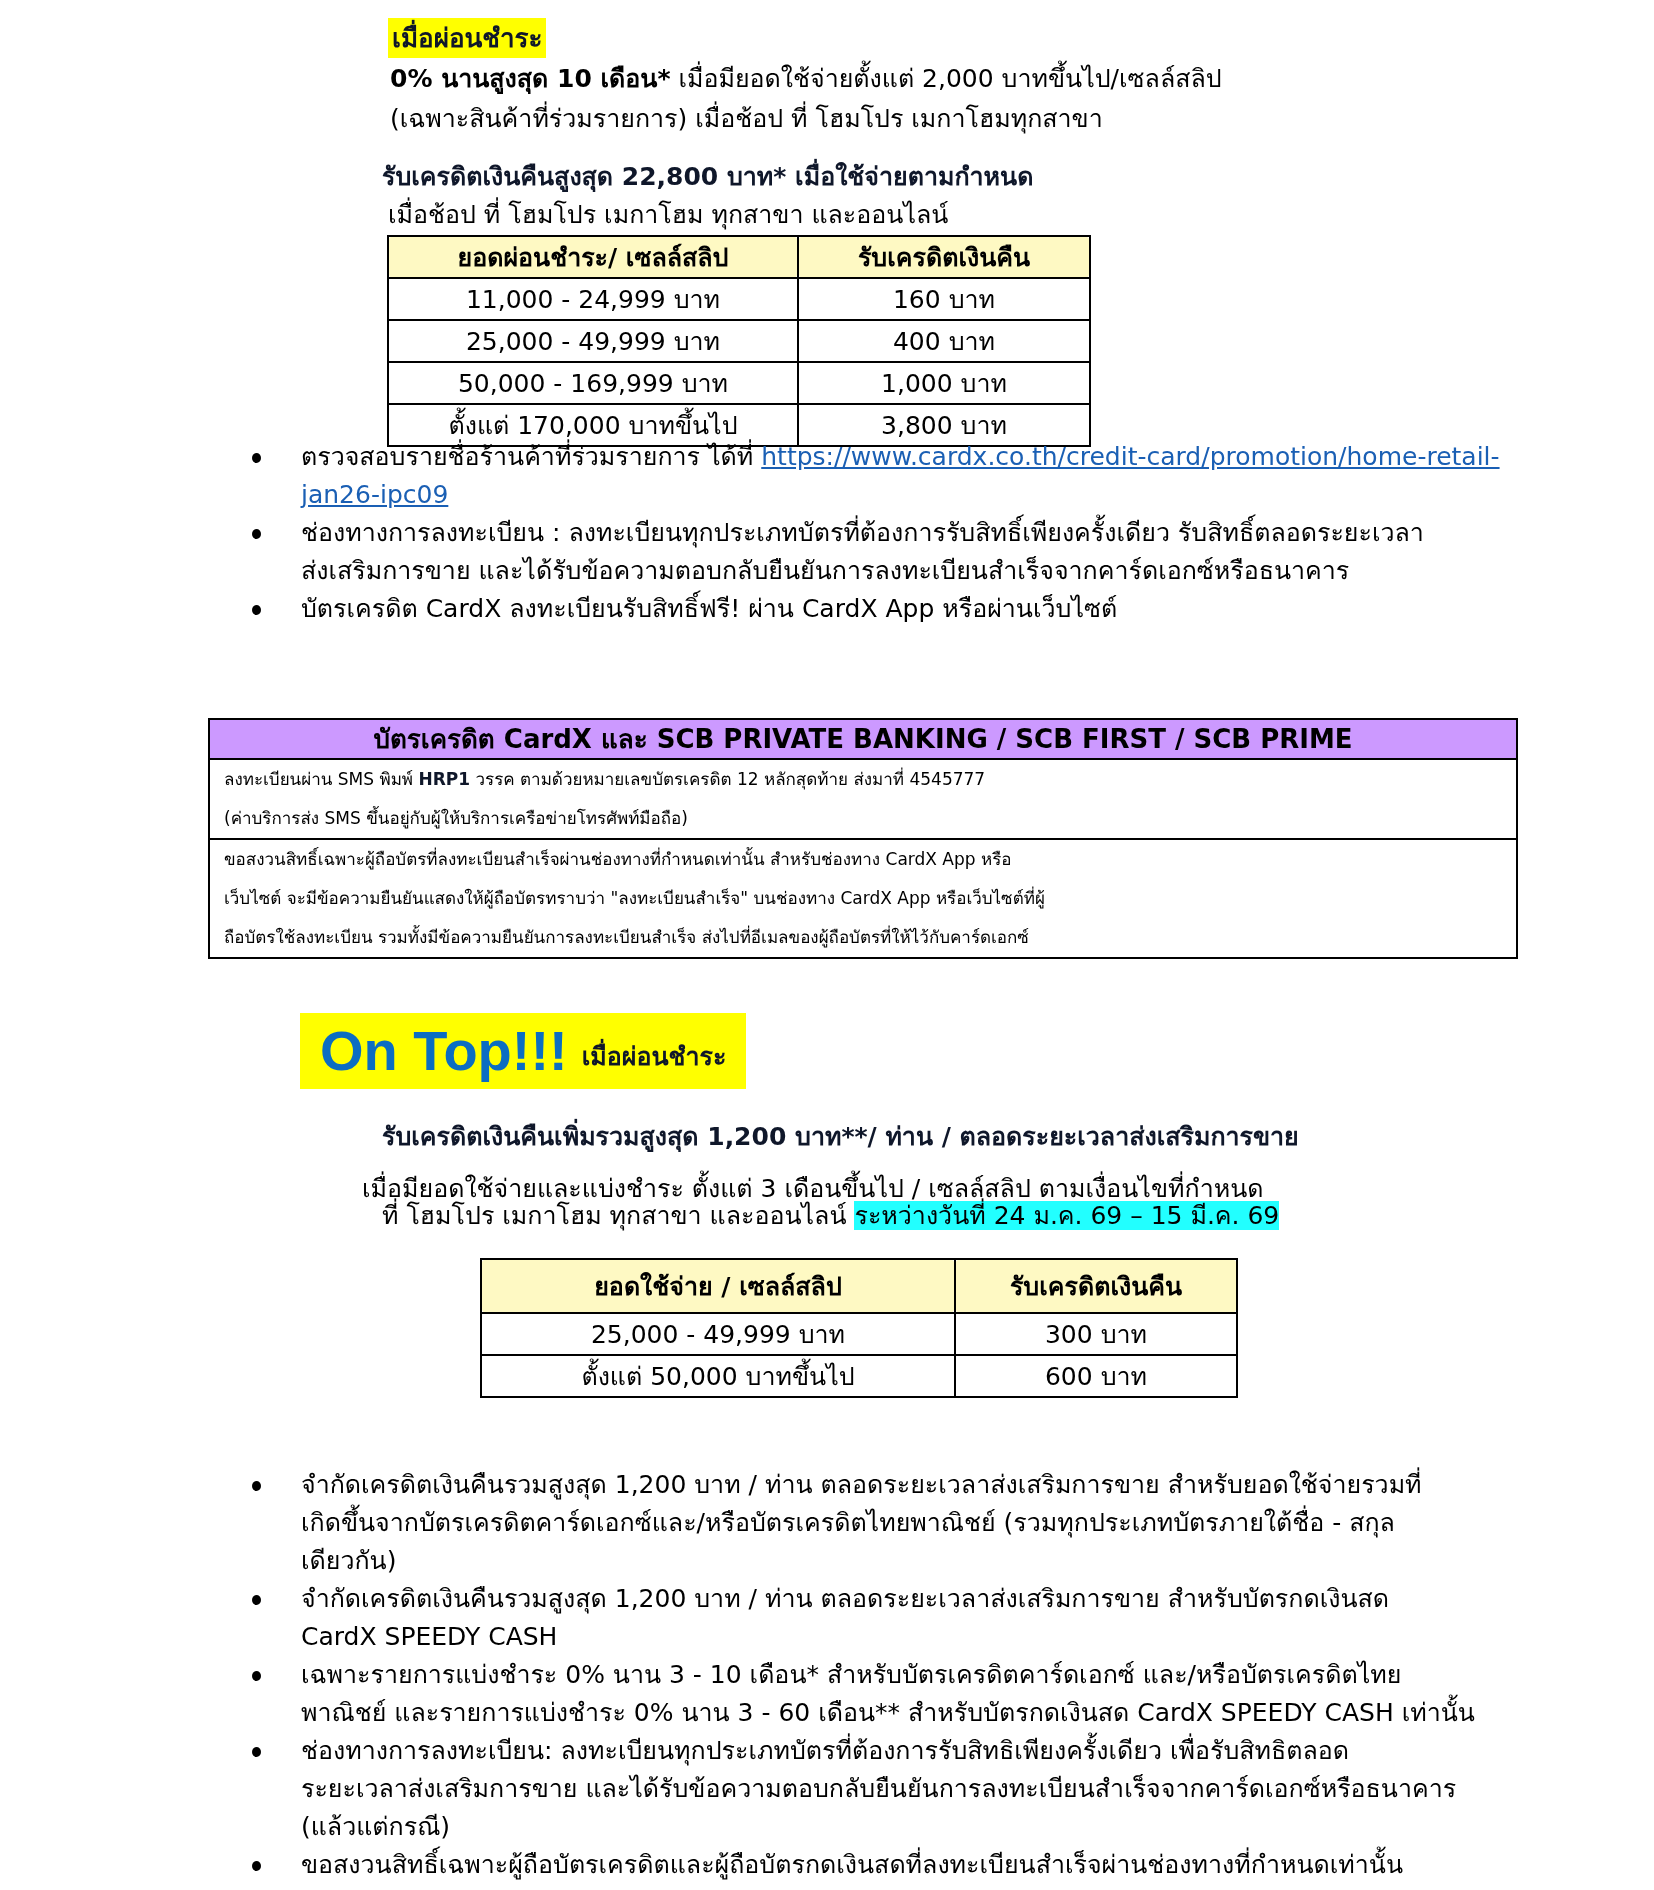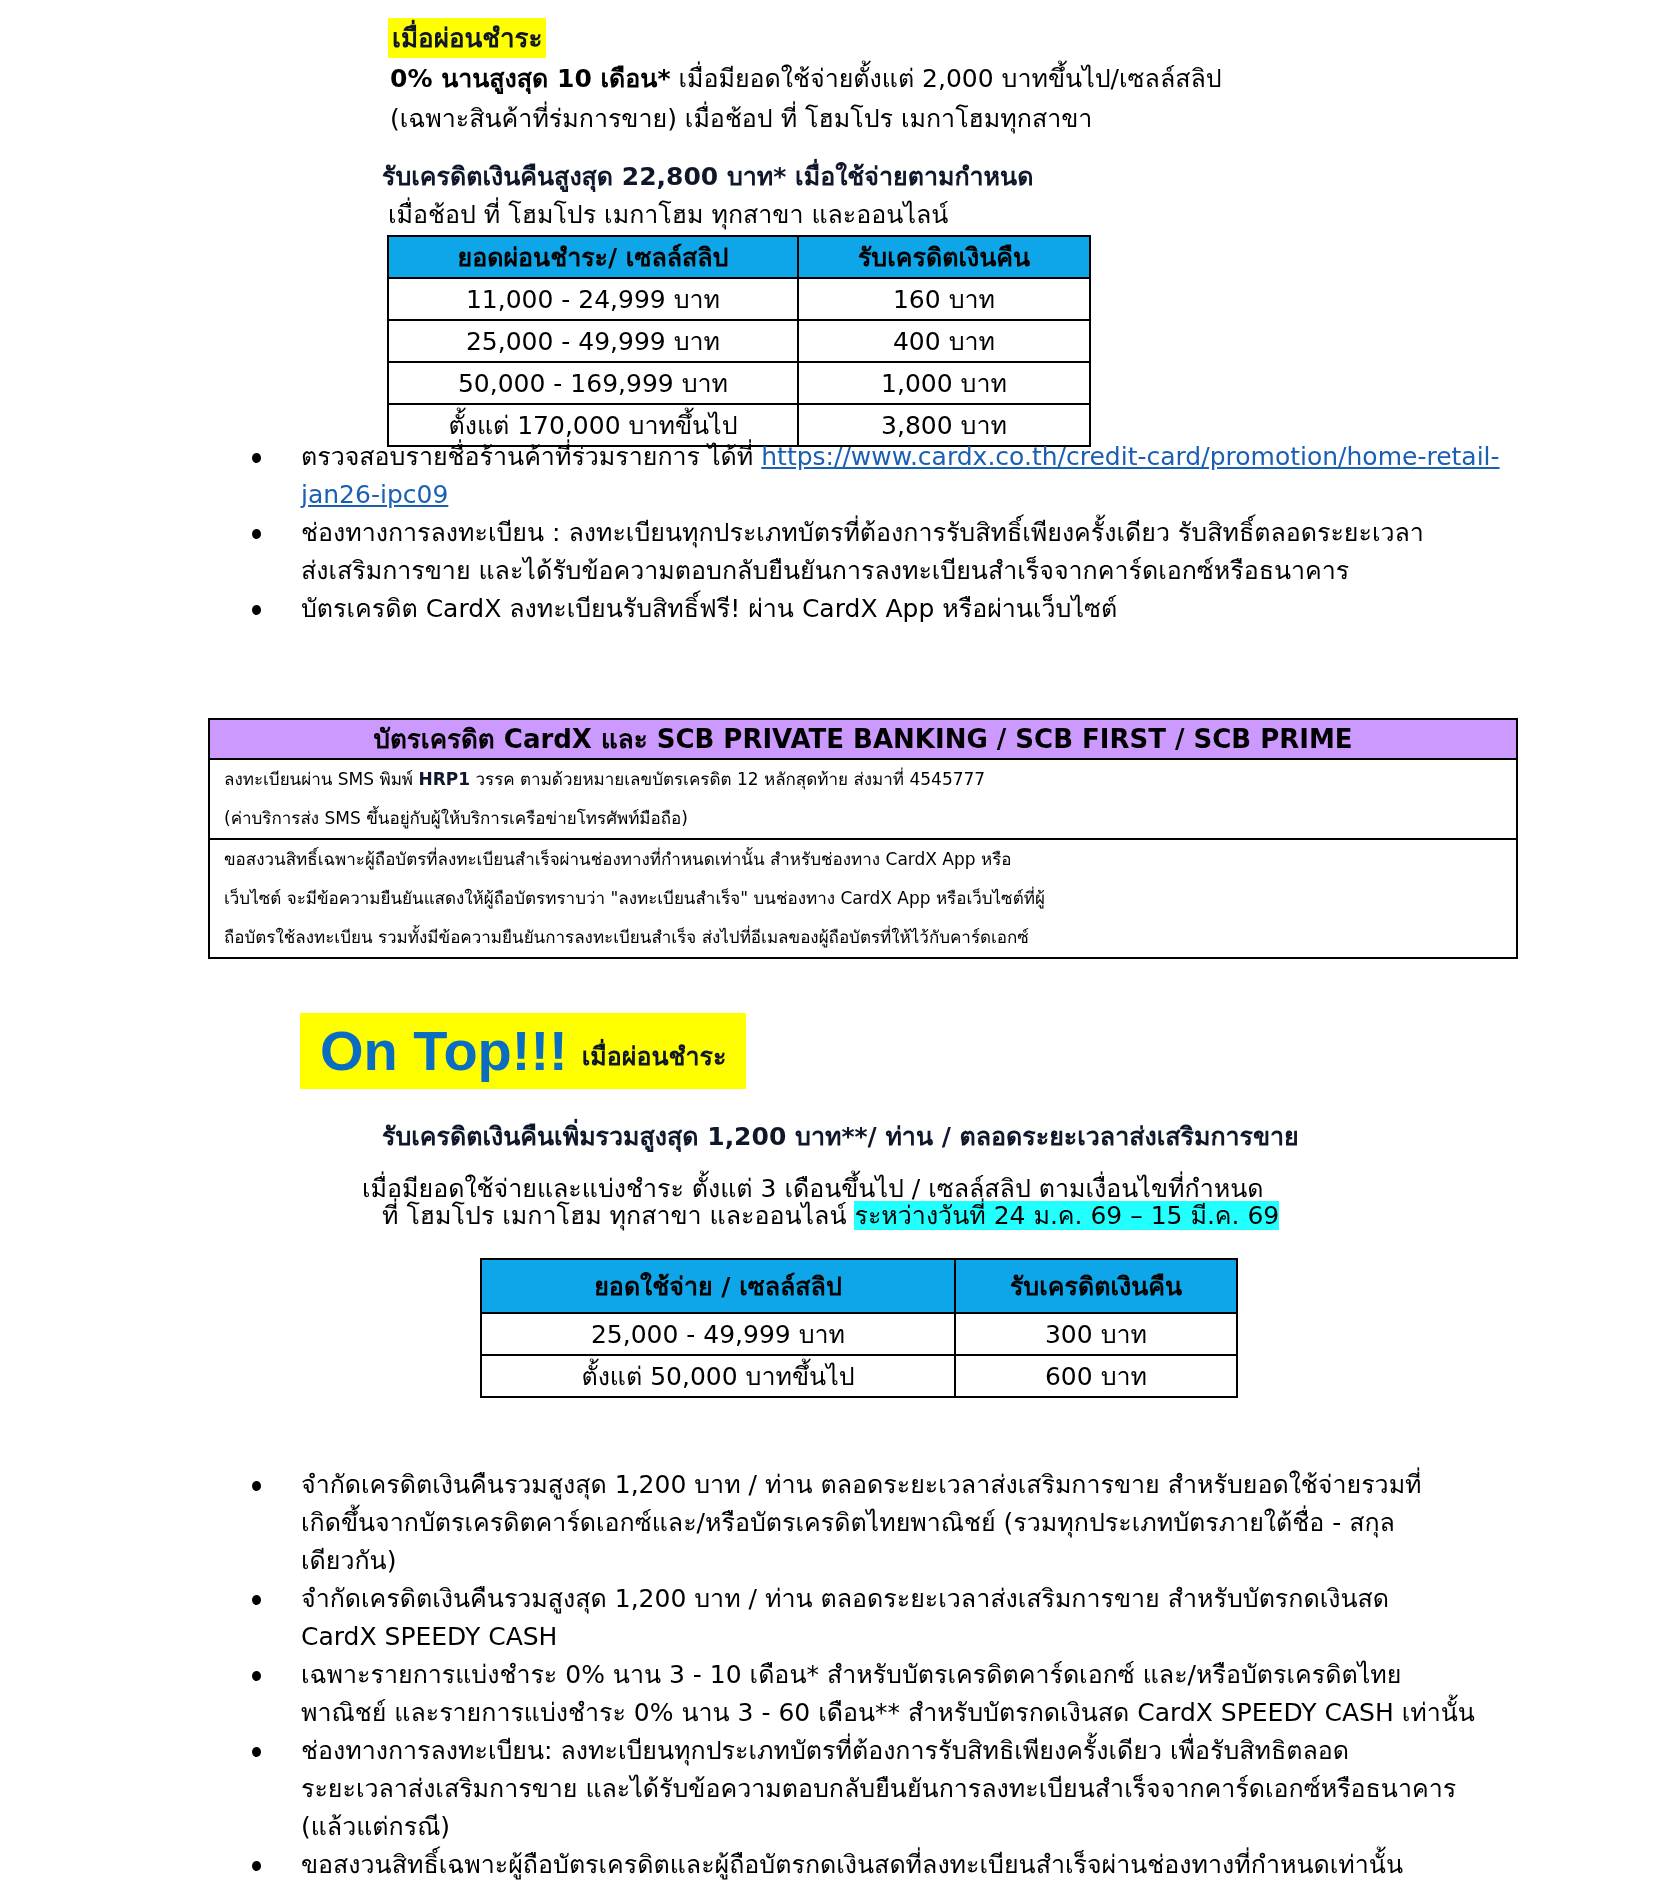--- a/index.html
+++ b/index.html
@@ -8,38 +8,38 @@
   .abs { position: absolute; white-space: nowrap; }
   .txt { font-size: 25px; line-height: 38px; }
   .hl-yellow { background: #ffff00; }
   .hl-cyan { background: #22ffff; }
   .red { color: #0f172a; font-weight: bold; }
   .blue-big { color: #0b6dc2; font-weight: bold; font-size: 56px; line-height: 70px; font-family: "Liberation Sans", sans-serif; }
   .b { font-weight: bold; }
   a.link { color: #1a5fb4; text-decoration: underline; }
   table.grid { position: absolute; border-collapse: collapse; font-size: 25px; }
   table.grid td, table.grid th { border: 2px solid #000; text-align: center; padding: 0; }
-  table.grid th { background: #0ea5e9; font-weight: bold; }
+  table.grid th { background: #fef9c3; font-weight: bold; border-radius: 6px; }
   ul.bullets { position: absolute; margin: 0; padding: 0; list-style: none; font-size: 25px; line-height: 38px; }
   ul.bullets li { position: relative; padding-left: 49px; }
   ul.bullets li .dot { position: absolute; left: 0; top: 15px; width: 9px; height: 10px; border-radius: 50%; background: #000; }
   .box { position: absolute; border: 2px solid #000; }
   .box .hdr { background: #cc99ff; text-align: center; font-weight: bold; font-size: 26px; line-height: 38px; border-bottom: 2px solid #000; }
   .box .row { padding: 0 14px; font-size: 17px; line-height: 39px; }
   .box .row + .row { border-top: 2px solid #000; }
 </style>
 </head>
 <body>
 
 <div class="abs hl-yellow red" style="left:388px; top:18px; font-size:26px; line-height:40px; padding:0 4px;">เมื่อผ่อนชำระ</div>
 
 <div class="abs txt" style="left:390px; top:60px;">
   <span class="b">0% นานสูงสุด 10 เดือน*</span><span> เมื่อมียอดใช้จ่ายตั้งแต่ 2,000 บาทขึ้นไป/เซลล์สลิป</span>
 </div>
-<div class="abs txt" style="left:390px; top:100px;">(เฉพาะสินค้าที่ร่มการขาย) เมื่อช้อป ที่ โฮมโปร เมกาโฮมทุกสาขา</div>
+<div class="abs txt" style="left:390px; top:100px;">(เฉพาะสินค้าที่ร่วมรายการ) เมื่อช้อป ที่ โฮมโปร เมกาโฮมทุกสาขา</div>
 
 <div class="abs red" style="left:382px; top:158px; font-size:25px; line-height:38px;">รับเครดิตเงินคืนสูงสุด 22,800 บาท* เมื่อใช้จ่ายตามกำหนด</div>
 <div class="abs txt" style="left:388px; top:196px;">เมื่อช้อป ที่ โฮมโปร เมกาโฮม ทุกสาขา และออนไลน์</div>
 
 <table class="grid" style="left:387px; top:235px; width:704px;">
   <tbody>
       <tr style="height:40px;">
     <th style="width:408px;">ยอดผ่อนชำระ/ เซลล์สลิป</th>
     <th>รับเครดิตเงินคืน</th>
   </tr>

